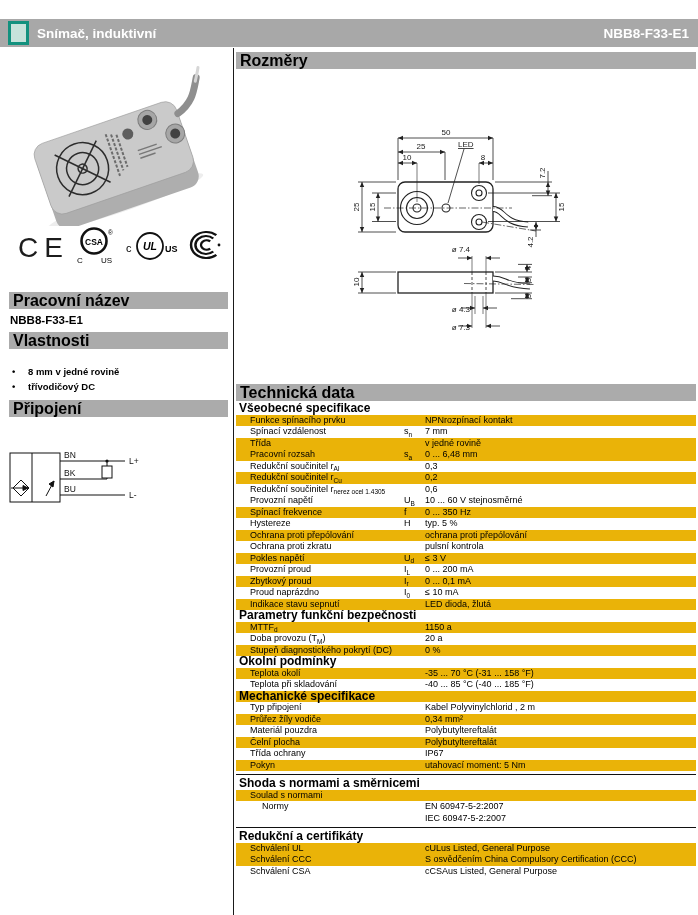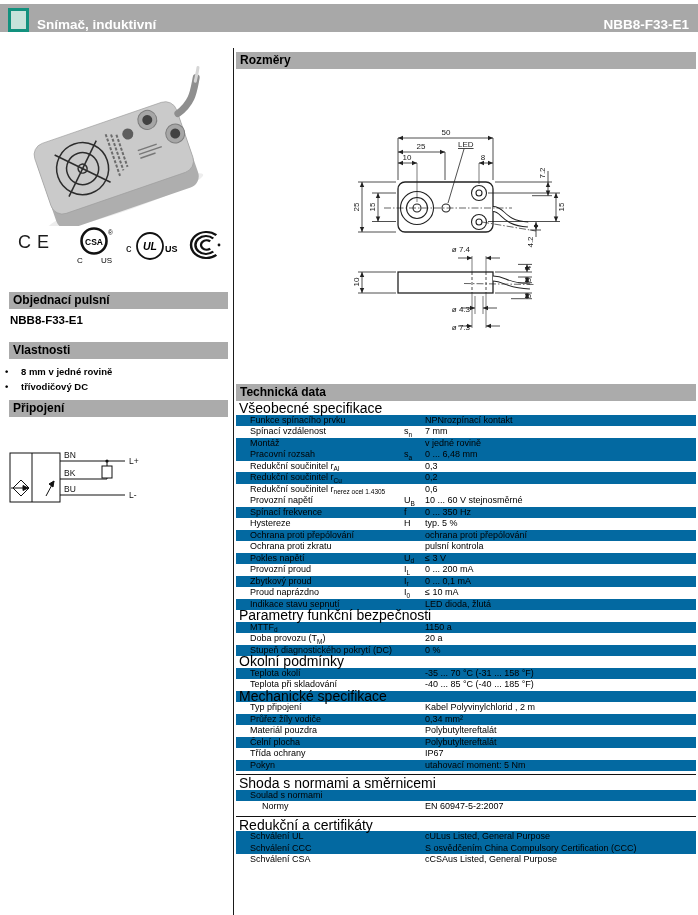--- a/index.html
+++ b/index.html
@@ -1,48 +1,48 @@
 <!DOCTYPE html>
 <html><head>
 <meta charset="utf-8">
 <style>
   *{margin:0;padding:0;box-sizing:border-box}
   html,body{background:#fff}
   .page{position:relative;width:698px;height:915px;background:#fff;overflow:hidden;
         font-family:"Liberation Sans",sans-serif;color:#000}
   
-  .banner{position:absolute;left:0;top:4px;width:698px;height:28px;background:#a8a8a8;
-          display:flex;align-items:flex-end}
+  .banner{position:absolute;left:0;top:19px;width:698px;height:28px;background:#a8a8a8;
+          display:flex;align-items:center}
   .logo{width:21px;height:24px;background:#c6e3db;border:3px solid #12917e;margin-left:8px;flex:none}
   .banner .title{color:#fff;font-weight:bold;font-size:13.5px;margin-left:8px}
   .banner .prod{color:#fff;font-weight:bold;font-size:13.5px;margin-left:auto;margin-right:9px}
   
-  .bar{position:absolute;height:17px;background:#ababab;font-weight:bold;font-size:12px;
+  .bar{position:absolute;height:17px;background:#ababab;font-weight:bold;font-size:16px;
        line-height:17px;padding-left:4px;white-space:nowrap}
   .bar.lft{left:9px;width:219px}
   .bar.rgt{left:236px;width:460px}
   .vline{position:absolute;left:233px;top:48px;width:1px;height:867px;background:#1a1a1a}
   .ordername{position:absolute;left:10px;top:314px;font-size:11.5px;font-weight:bold}
-  .features{position:absolute;left:1px;top:364px;width:215px;list-style:none}
+  .features{position:absolute;left:8px;top:364px;width:215px;list-style:none}
   .features li{font-size:9.5px;font-weight:bold;line-height:15px;padding-left:20px;position:relative}
   .features li:before{content:"•";position:absolute;left:4px}
   
   .ttable{position:absolute;left:236px;top:403px;width:460px;font-size:9px}
   .trow{display:flex;min-height:11.5px;line-height:11.5px}
-  .trow.alt{background:#0369a1}
+  .trow.alt{background:#eab308}
   .c1{flex:none;width:168px;padding-left:14px;white-space:nowrap}
   .c1.ind2{padding-left:26px}
   .c2{flex:none;width:21px}
   .c3{flex:1}
-  .sect{font-weight:normal;font-size:14px;padding-left:3px}
+  .sect{font-weight:bold;font-size:12px;padding-left:3px}
   .sb{font-size:6.5px;position:relative;top:2.5px}
   .tsep{border-top:1px solid #111;margin:3px 0}
   
   .certs{position:absolute;left:10px;top:226px;width:216px;height:44px}
-  .ce{position:absolute;left:8px;top:6px;font-size:18px;letter-spacing:6px;color:#1c1c1c}
+  .ce{position:absolute;left:8px;top:6px;font-size:28px;letter-spacing:6px;color:#1c1c1c}
   svg text{font-family:"Liberation Sans",sans-serif}
   .dimtxt{font-size:8px;fill:#1a1a1a}
 </style>
 </head>
 <body>
 
 <div class="page">
 
   <div class="banner">
     <div class="logo"></div>
@@ -104,24 +104,24 @@
     <svg style="position:absolute;left:172px;top:4" width="48" height="32" viewBox="0 0 48 32">
       <g transform="translate(2,0) scale(1.18,1)" fill="none" stroke="#111" stroke-width="2.1">
         <path d="M27.4,5.1 A13 13 0 1 0 27.4,24.9"></path>
         <path d="M24.8,8.4 A9 9 0 1 0 24.8,21.6"></path>
         <path d="M22.2,11.4 A4.7 4.7 0 1 0 22.2,18.6"></path>
       </g>
       <circle cx="37" cy="15" r="1.4" fill="#111"></circle>
     </svg>
   </div>
 
-  <div class="bar lft" style="top:292px">Objednací pulsní</div>
+  <div class="bar lft" style="top:292px">Pracovní název</div>
   <div class="ordername">NBB8-F33-E1</div>
 
-  <div class="bar lft" style="top:342px">Vlastnosti</div>
+  <div class="bar lft" style="top:332px">Vlastnosti</div>
   <ul class="features">
     <li>8 mm v jedné rovině</li>
     <li>třívodičový DC</li>
   </ul>
 
   <div class="bar lft" style="top:400px">Připojení</div>
 
   <svg style="position:absolute;left:8px;top:445px" width="150" height="68" viewBox="0 0 150 68">
     <g fill="none" stroke="#111" stroke-width="1">
       <rect x="2" y="8" width="50" height="49"></rect>
@@ -270,21 +270,21 @@
         </div>
       </div>
       <div class="trow">
         <div class="c1">Spínací vzdálenost</div>
         <div class="c2">s<span class="sb">n</span></div>
         <div class="c3">
           <div>7 mm</div>
         </div>
       </div>
       <div class="trow alt">
-        <div class="c1">Montáž</div>
+        <div class="c1">Třída</div>
         <div class="c2"></div>
         <div class="c3">
           <div>v jedné rovině</div>
         </div>
       </div>
       <div class="trow alt">
         <div class="c1">Pracovní rozsah</div>
         <div class="c2">s<span class="sb">a</span></div>
         <div class="c3">
           <div>0 ... 6,48 mm</div>
@@ -474,20 +474,21 @@
       <div class="trow alt">
         <div class="c1">Soulad s normami</div>
         <div class="c2"></div>
         <div class="c3"></div>
       </div>
       <div class="trow">
         <div class="c1 ind2">Normy</div>
         <div class="c2"></div>
         <div class="c3">
           <div>EN 60947-5-2:2007</div>
+          <div>IEC 60947-5-2:2007</div>
         </div>
       </div>
       <div class="tsep"></div>
       <div class="trow">
         <div class="sect">Redukční a certifikáty</div>
       </div>
       <div class="trow alt">
         <div class="c1">Schválení UL</div>
         <div class="c2"></div>
         <div class="c3">

